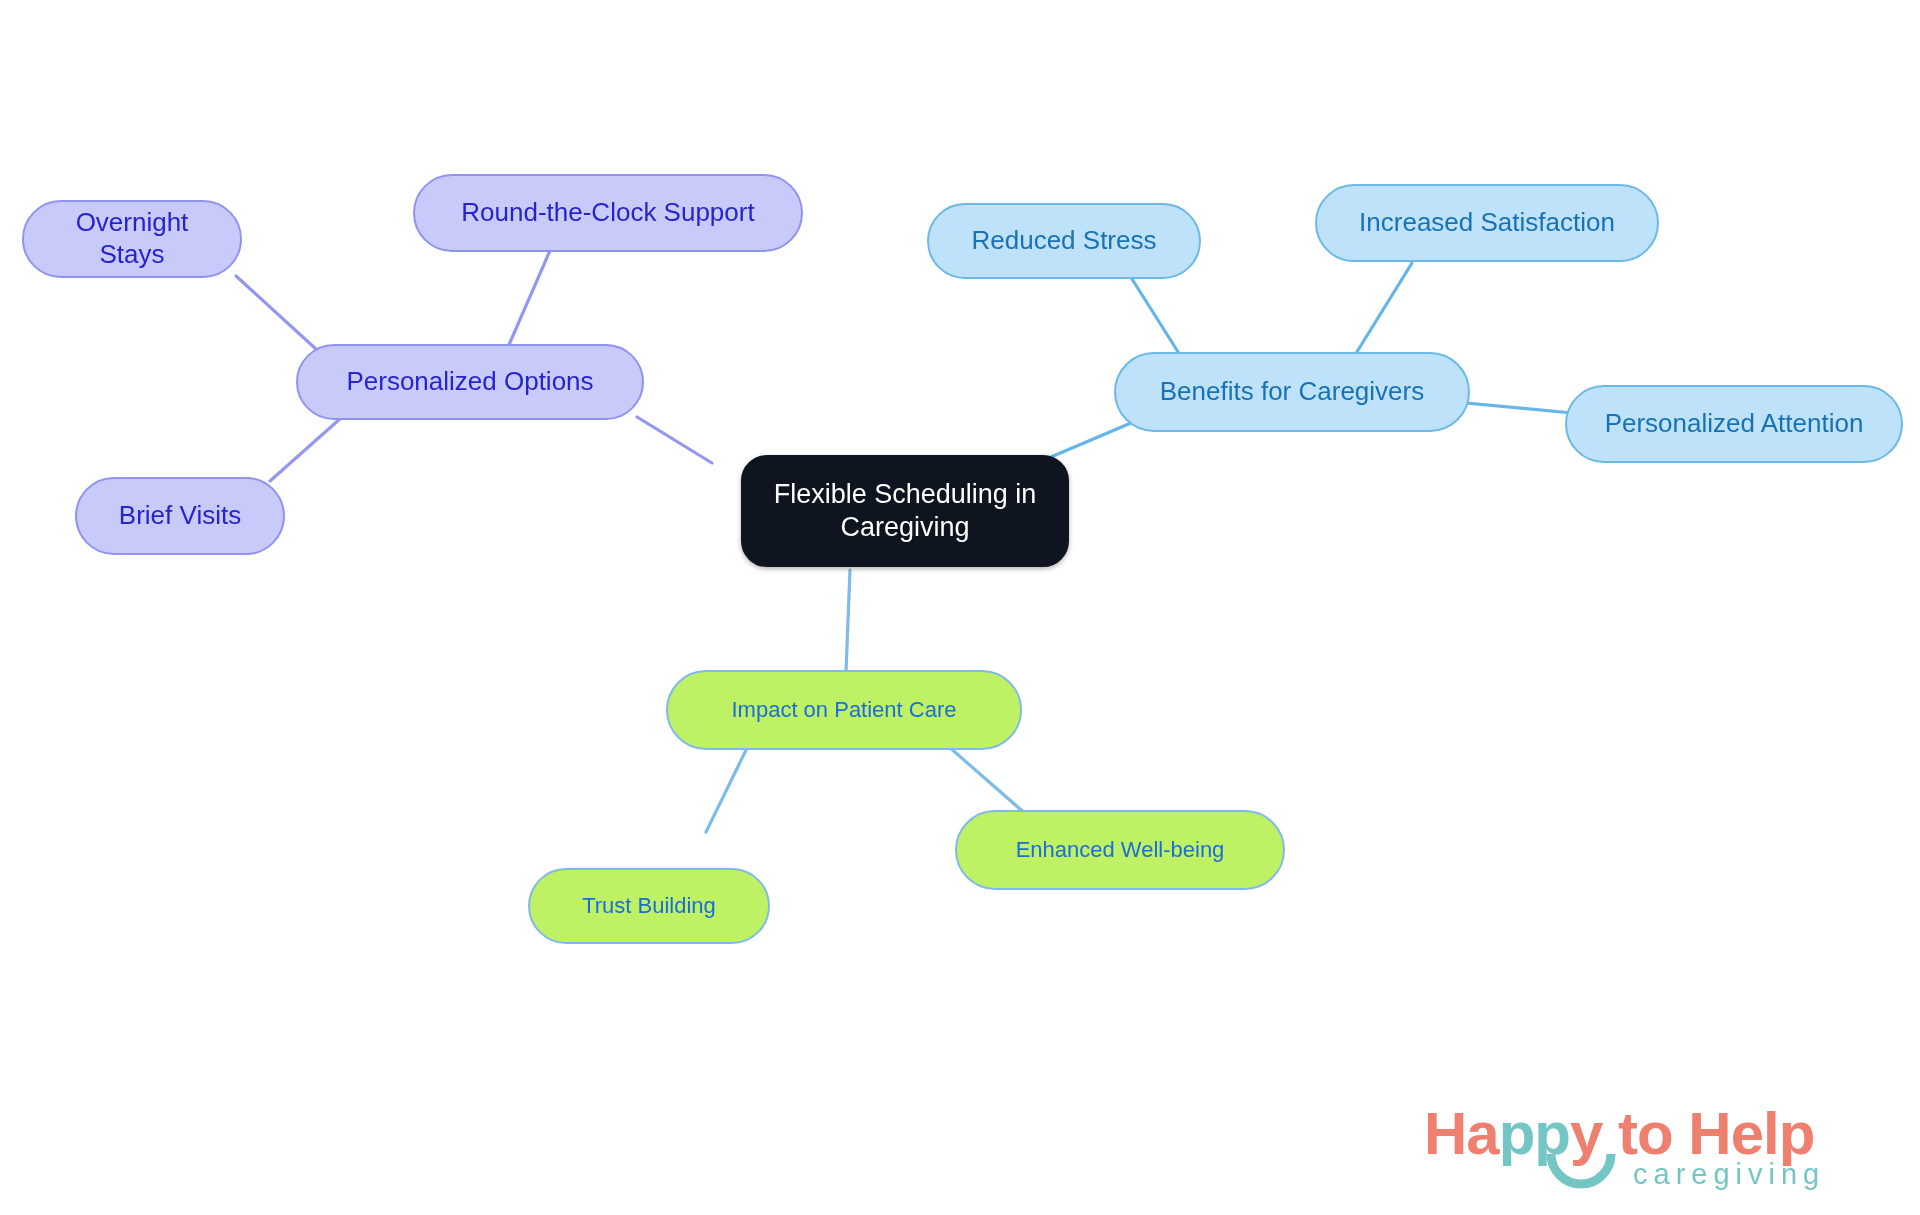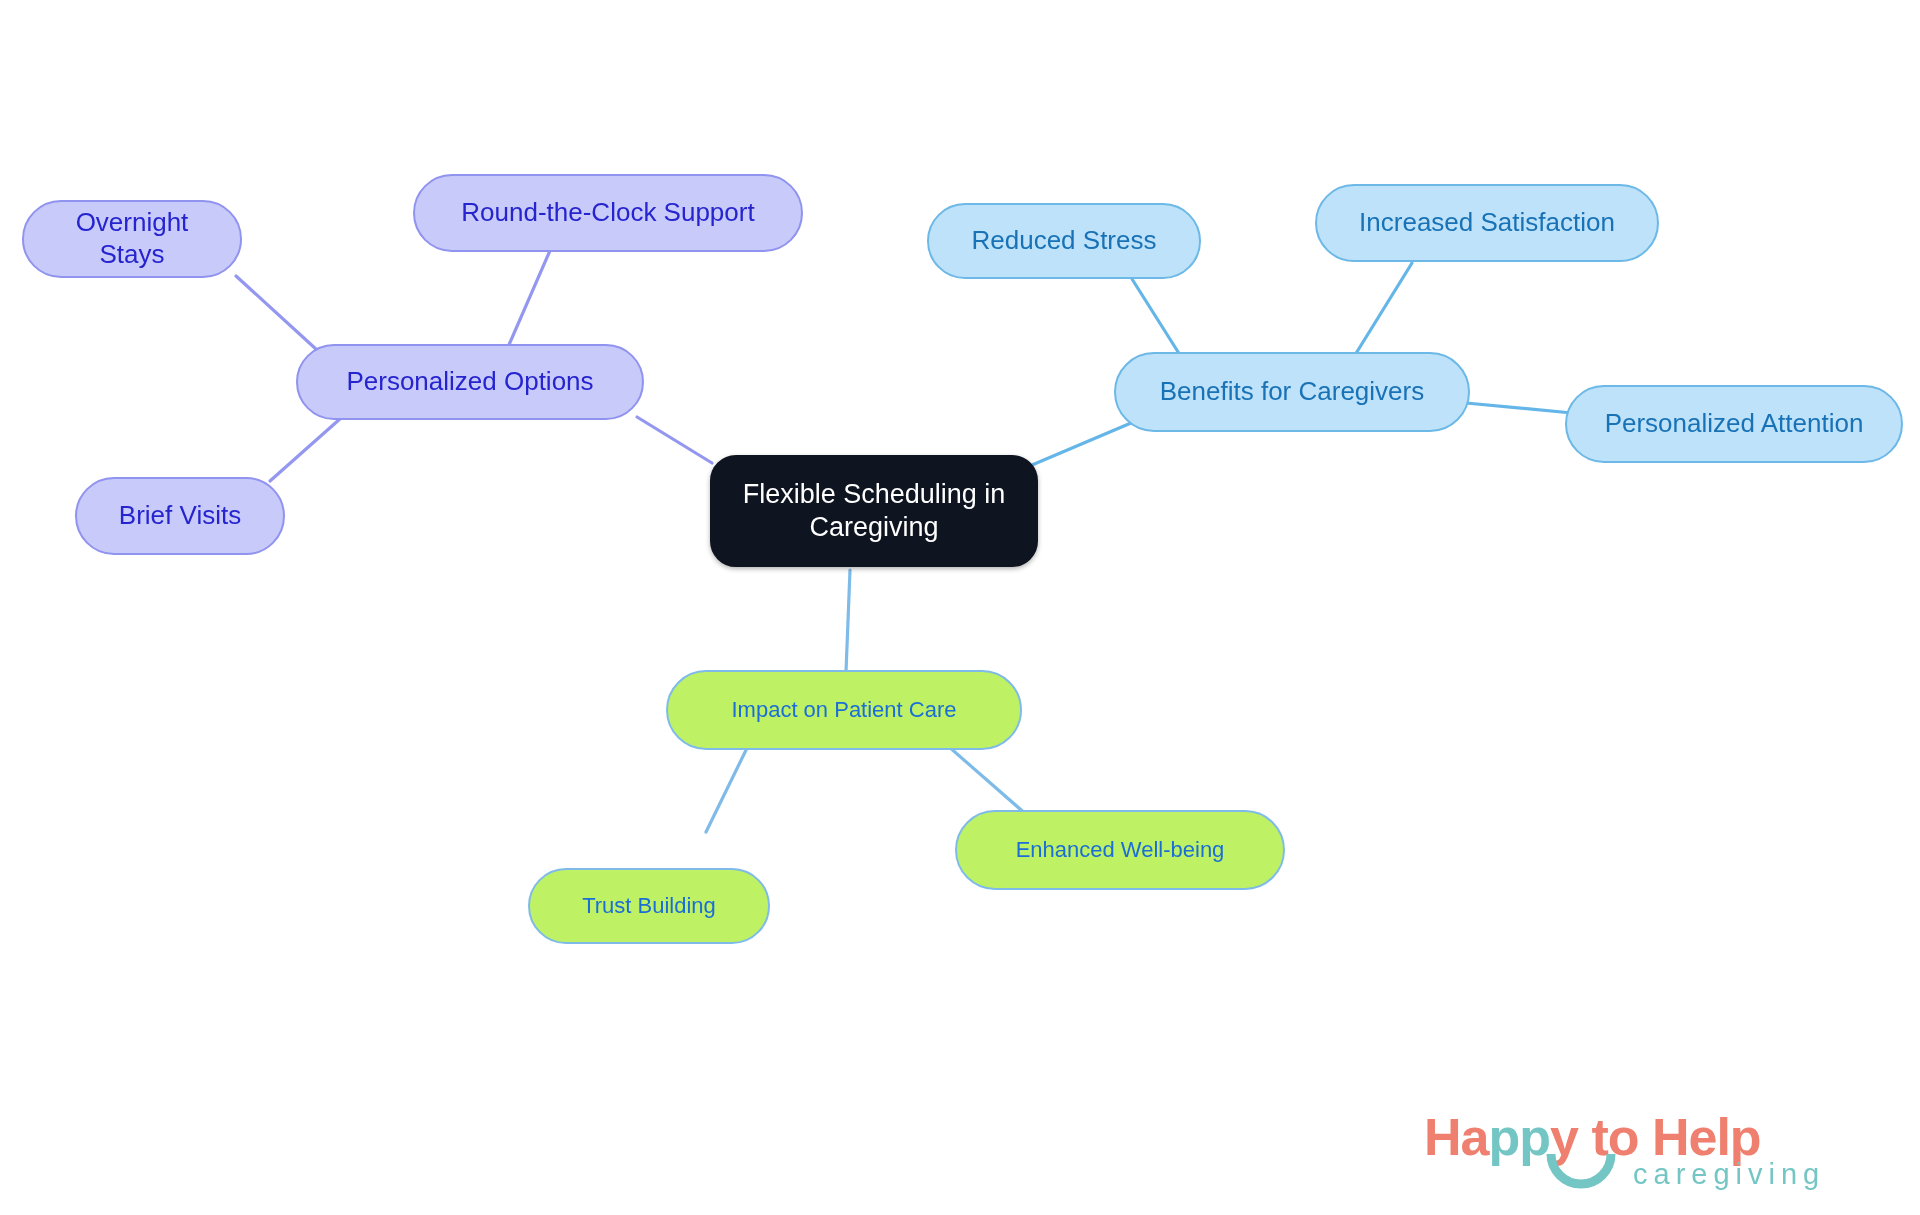--- a/index.html
+++ b/index.html
@@ -40,20 +40,21 @@
     white-space: pre-line;
     padding: 0 18px;
   }
   .node-root {
     background: #0e1420;
     border-color: #0e1420;
     color: #ffffff;
     border-radius: 26px;
     font-size: 27px;
     box-shadow: 0 2px 5px rgba(0,0,0,0.30);
+    margin-left: 31px;
   }
   .node-purple {
     background: #c8caf9;
     border-color: #9093ef;
     color: #2524cf;
     border-radius: 999px;
     font-size: 26px;
   }
   .node-blue {
     background: #bde2fa;
@@ -72,22 +73,22 @@
   #logo {
     position: absolute;
     left: 1424px;
     top: 1098px;
     width: 470px;
     height: 105px;
   }
   .logo-word {
     position: absolute;
     left: 0;
-    top: 13px;
-    font-size: 52px;
+    top: 6px;
+    font-size: 60px;
     font-weight: bold;
     letter-spacing: -1px;
     white-space: nowrap;
     line-height: 1;
   }
   .logo-sub {
     position: absolute;
     left: 209px;
     top: 62px;
     font-size: 29px;

